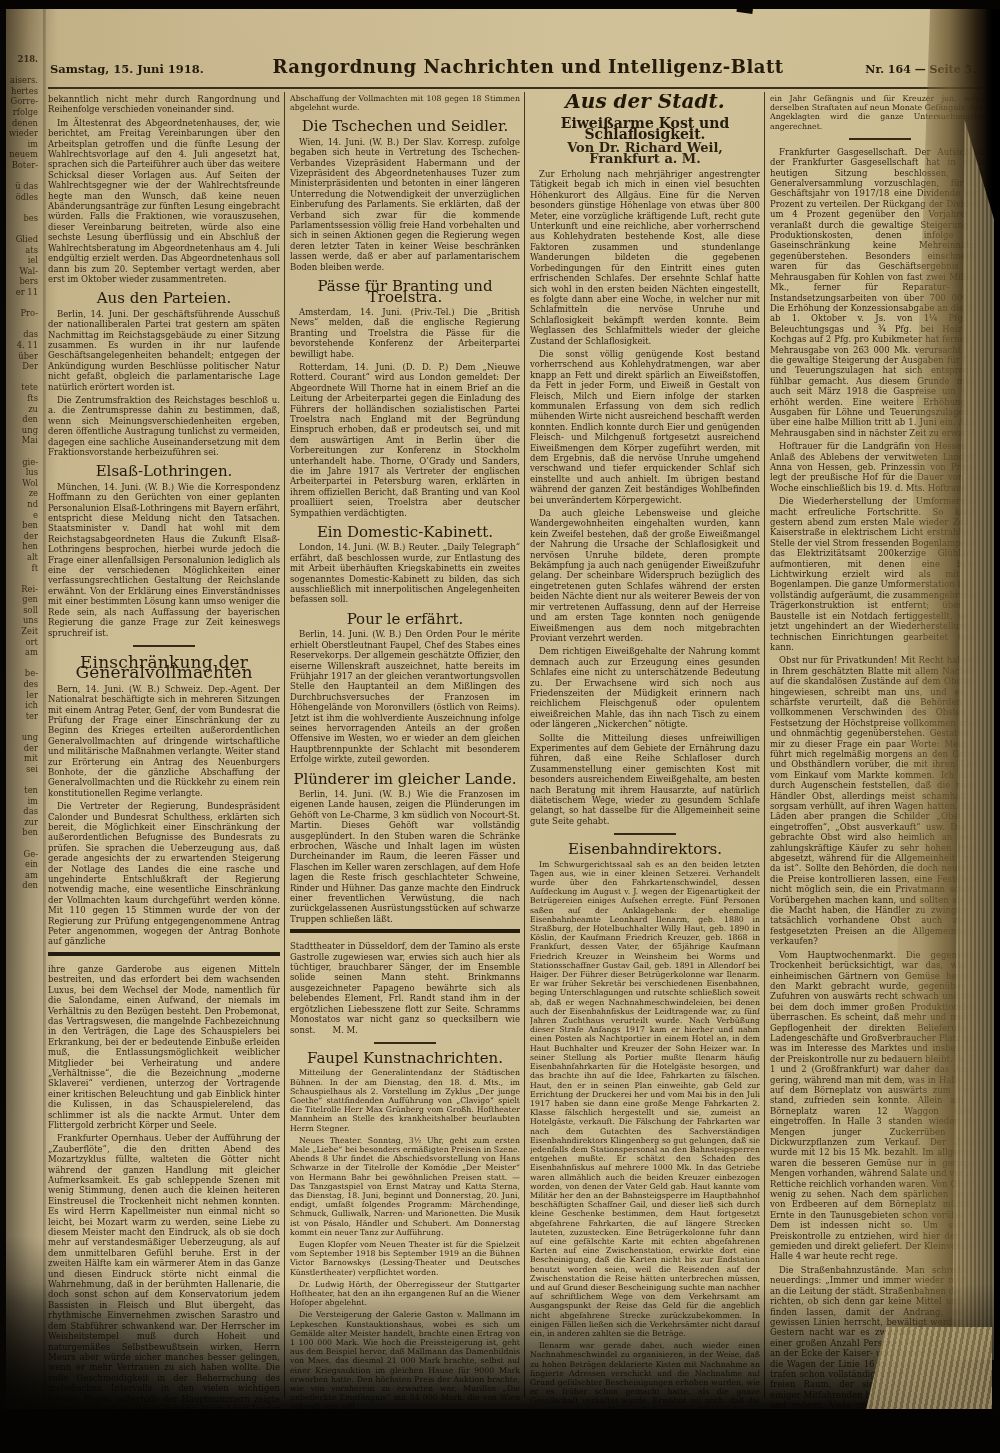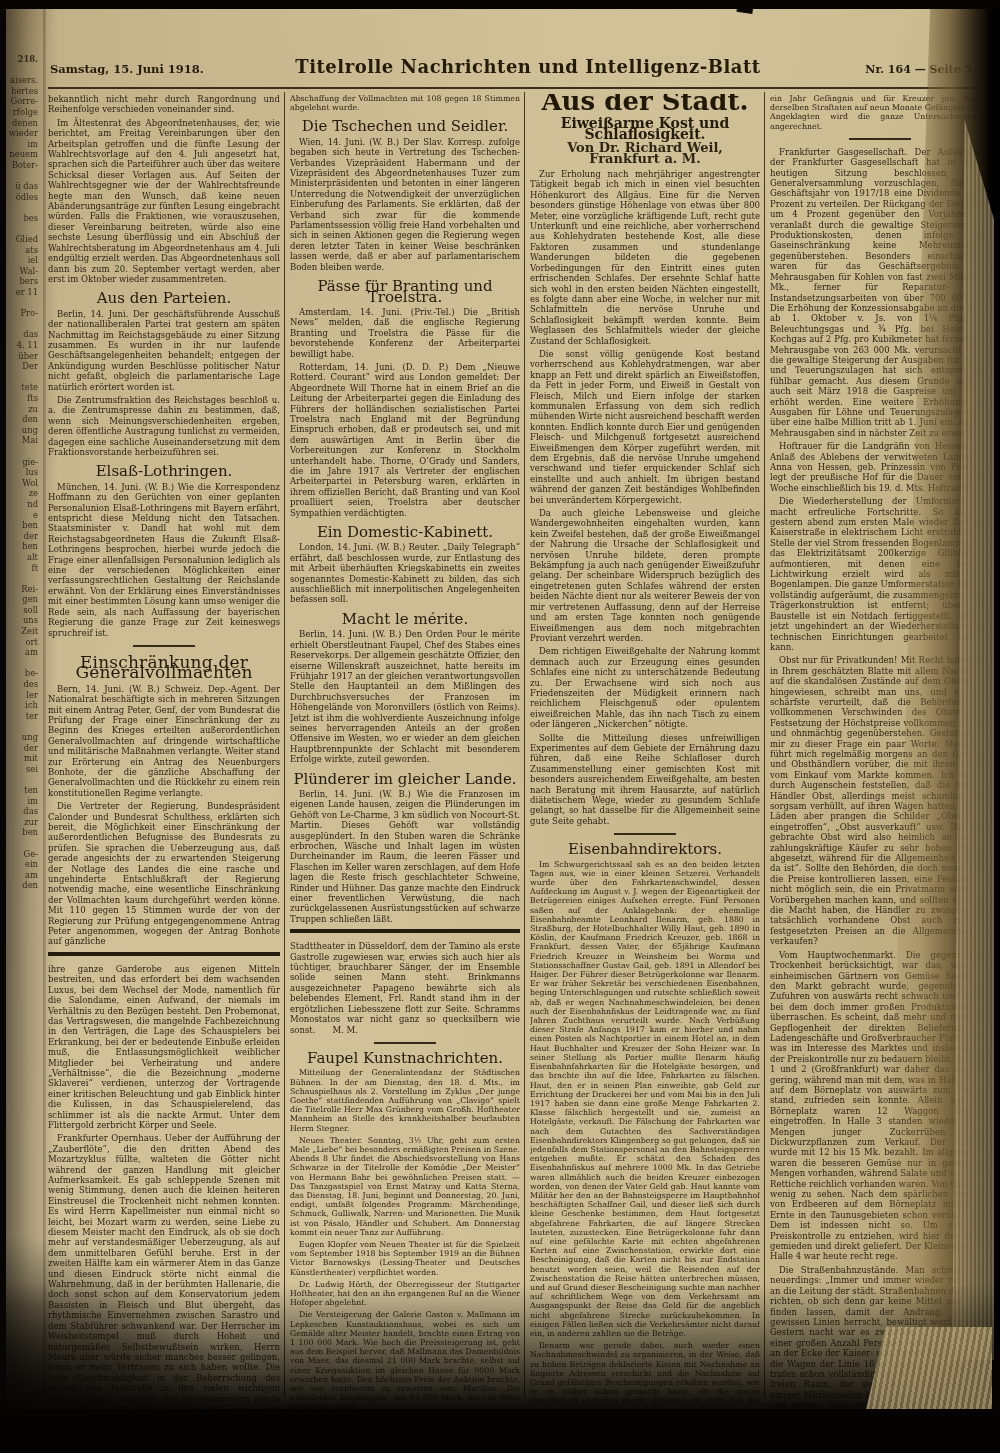--- a/index.html
+++ b/index.html
@@ -31,21 +31,21 @@
   
   .col{position:absolute;top:86px;height:1345px;overflow:hidden;z-index:2;
        text-align:justify;font-size:8.5px;line-height:10.4px;color:#2d2413;}
   .c1{left:42px;width:232px;}
   .c2{left:284px;width:230px;}
   .c3{left:524px;width:230px;}
   .c4{left:764px;width:220px;}
   .col p{margin:0 0 3px;text-indent:9px;}
   .col p.cont{text-indent:0;}
   .col p b{font-weight:normal;}
-  h1.big{font-size:26px;font-weight:bold;text-align:center;margin:2px 0 7px;color:#211808;}
+  h1.big{font-size:20px;font-weight:bold;text-align:center;margin:2px 0 7px;color:#211808;font-style:italic;}
   h2.art{font-size:15px;font-weight:normal;text-align:center;margin:9px 0 5px;color:#241b0c;}
   h2.wide{font-size:17px;letter-spacing:.2px;margin:10px 0 6px;}
   h3.sub{font-size:14px;font-weight:bold;text-align:center;margin:12px 0 4px;color:#241b0c;}
   .byline{text-align:center;font-size:13px;font-weight:bold;margin:0 0 5px;}
   .sep{width:62px;height:2px;background:#352a17;margin:7px auto 7px;}
   .thicksep{height:4px;background:#241c0e;margin:5px -3px 8px;}
   .petit{font-size:7.8px;line-height:9.2px;}
   
   .vrule{position:absolute;top:84px;width:1.4px;height:1306px;background:#453821;z-index:2;}
   .v1{left:278px;} .v2{left:518px;} .v3{left:758px;}
@@ -155,21 +155,21 @@
         <div>Ge-</div>
         <div>ein</div>
         <div>am</div>
         <div>den</div>
       </div>
     <div class="gutter-shadow"></div>
     <div class="crease"></div>
 
     <div class="hdr">
       <span class="date">Samstag, 15. Juni 1918.</span>
-      <span class="mast">Titelrolle Nachrichten und Intelligenz-Blatt</span>
+      <span class="mast">Rangordnung Nachrichten und Intelligenz-Blatt</span>
       <span class="issue">Nr. 164 — Seite 5.</span>
     </div>
     <div class="hdr-rule"></div>
 
     <div class="col c1">
         <p class="cont ">bekanntlich nicht mehr durch Rangordnung und Reihenfolge verschieden voneinander sind.</p>
         <p>Im Ältestenrat des Abgeordnetenhauses, der, wie berichtet, am Freitag Vereinbarungen über den Arbeitsplan getroffen und die fünfte Lesung der Wahlrechtsvorlage auf den 4. Juli angesetzt hat, sprachen sich die Parteiführer auch über das weitere Schicksal dieser Vorlagen aus. Auf Seiten der Wahlrechtsgegner wie der der Wahlrechtsfreunde hegte man den Wunsch, daß keine neuen Abänderungsanträge zur fünften Lesung eingebracht würden. Falls die Fraktionen, wie vorauszusehen, dieser Vereinbarung beitreten, würde also eine sechste Lesung überflüssig und ein Abschluß der Wahlrechtsberatung im Abgeordnetenhaus am 4. Juli endgültig erzielt werden. Das Abgeordnetenhaus soll dann bis zum 20. September vertagt werden, aber erst im Oktober wieder zusammentreten.</p>
         <h2 class="art">Aus den Parteien.</h2>
         <p><b>Berlin, 14. Juni. </b>Der geschäftsführende Ausschuß der nationalliberalen Partei trat gestern am späten Nachmittag im Reichstagsgebäude zu einer Sitzung zusammen. Es wurden in ihr nur laufende Geschäftsangelegenheiten behandelt; entgegen der Ankündigung wurden Beschlüsse politischer Natur nicht gefaßt, obgleich die parlamentarische Lage natürlich erörtert worden ist.</p>
         <p>Die Zentrumsfraktion des Reichstages beschloß u. a. die Zentrumspresse dahin zu bestimmen, daß, wenn sich Meinungsverschiedenheiten ergeben, deren öffentliche Austragung tunlichst zu vermeiden, dagegen eine sachliche Auseinandersetzung mit dem Fraktionsvorstande herbeizuführen sei.</p>
@@ -185,21 +185,21 @@
       </div>
     <div class="col c2">
         <p class="cont petit">Abschaffung der Vollmachten mit 108 gegen 18 Stimmen abgelehnt wurde.</p>
         <h2 class="art">Die Tschechen und Seidler.</h2>
         <p><b>Wien, 14. Juni. (W. B.) </b>Der Slav. Korresp. zufolge begaben sich heute in Vertretung des Tschechen-Verbandes Vizepräsident Habermann und der Vizepräsident des Abgeordnetenhauses Tuzer zum Ministerpräsidenten und betonten in einer längeren Unterredung die Notwendigkeit der unverzüglichen Einberufung des Parlaments. Sie erklärten, daß der Verband sich zwar für die kommende Parlamentssession völlig freie Hand vorbehalten und sich in seinen Aktionen gegen die Regierung wegen deren letzter Taten in keiner Weise beschränken lassen werde, daß er aber auf parlamentarischem Boden bleiben werde.</p>
         <h2 class="art">Pässe für Branting und Troelstra.</h2>
         <p><b>Amsterdam, 14. Juni. (Priv.-Tel.) </b>Die „British News“ melden, daß die englische Regierung Branting und Troelstra die Pässe für die bevorstehende Konferenz der Arbeiterpartei bewilligt habe.</p>
         <p><b>Rotterdam, 14. Juni. (D. D. P.) </b>Dem „Nieuwe Rotterd. Courant“ wird aus London gemeldet: Der Abgeordnete Will Thorne hat in einem Brief an die Leitung der Arbeiterpartei gegen die Einladung des Führers der holländischen sozialistischen Partei Troelstra nach England mit der Begründung Einspruch erhoben, daß er prodeutsch sei, und mit dem auswärtigen Amt in Berlin über die Vorbereitungen zur Konferenz in Stockholm unterhandelt habe. Thorne, O’Grady und Sanders, die im Jahre 1917 als Vertreter der englischen Arbeiterpartei in Petersburg waren, erklärten in ihrem offiziellen Bericht, daß Branting und van Kool proalliiert seien, Troelstra aber deutscher Sympathien verdächtigten.</p>
         <h2 class="art">Ein Domestic-Kabinett.</h2>
         <p><b>London, 14. Juni. (W. B.) </b>Reuter. „Daily Telegraph“ erfährt, daß beschlossen wurde, zur Entlastung des mit Arbeit überhäuften Kriegskabinetts ein zweites sogenanntes Domestic-Kabinett zu bilden, das sich ausschließlich mit innerpolitischen Angelegenheiten befassen soll.</p>
-        <h2 class="art">Macht le mérite.</h2>
+        <h2 class="art">Pour le erfährt.</h2>
         <p><b>Berlin, 14. Juni. (W. B.) </b>Den Orden Pour le mérite erhielt Oberstleutnant Faupel, Chef des Stabes eines Reservekorps. Der allgemein geschätzte Offizier, den eiserne Willenskraft auszeichnet, hatte bereits im Frühjahr 1917 an der gleichen verantwortungsvollen Stelle den Hauptanteil an dem Mißlingen des Durchbruchsversuches der Franzosen im Höhengelände von Moronvillers (östlich von Reims). Jetzt ist ihm die wohlverdiente Auszeichnung infolge seines hervorragenden Anteils an der großen Offensive im Westen, wo er wieder an dem gleichen Hauptbrennpunkte der Schlacht mit besonderem Erfolge wirkte, zuteil geworden.</p>
         <h2 class="art">Plünderer im gleicher Lande.</h2>
         <p><b>Berlin, 14. Juni. (W. B.) </b>Wie die Franzosen im eigenen Lande hausen, zeigen die Plünderungen im Gehöft von Le-Charme, 3 km südlich von Nocourt-St. Martin. Dieses Gehöft war vollständig ausgeplündert. In den Stuben waren die Schränke erbrochen, Wäsche und Inhalt lagen im wüsten Durcheinander im Raum, die leeren Fässer und Flaschen im Keller waren zerschlagen, auf dem Hofe lagen die Reste frisch geschlachteter Schweine, Rinder und Hühner. Das ganze machte den Eindruck einer freventlichen Verwüstung, die nach zurückgelassenen Ausrüstungsstücken auf schwarze Truppen schließen läßt.</p>
         <div class="thicksep"></div>
         <p class="cont ">Stadttheater in Düsseldorf, dem der Tamino als erste Gastrolle zugewiesen war, erwies sich auch hier als tüchtiger, brauchbarer Sänger, der im Ensemble solide seinen Mann steht. Brinkmanns ausgezeichneter Papageno bewährte sich als belebendes Element, Frl. Randt stand ihm in der ergötzlichen Liebesszene flott zur Seite. Schramms Monostatos war nicht ganz so quecksilbern wie sonst.  M. M.</p>
         <div class="sep"></div>
         <h2 class="art">Faupel Kunstnachrichten.</h2>
         <p class="petit"><b>Mitteilung der Generalintendanz der Städtischen Bühnen. </b>In der am Dienstag, den 18. d. Mts., im Schauspielhaus als 2. Vorstellung im Zyklus „Der junge Goethe“ stattfindenden Aufführung von „Clavigo“ spielt die Titelrolle Herr Max Grünberg vom Großh. Hoftheater Mannheim an Stelle des krankheitshalber beurlaubten Herrn Stegner.</p>
         <p class="petit"><b>Neues Theater. </b>Sonntag, 3½ Uhr, geht zum ersten Male „Liebe“ bei besonders ermäßigten Preisen in Szene. Abends 8 Uhr findet die Abschiedsvorstellung von Hans Schwarze in der Titelrolle der Komödie „Der Meister“ von Hermann Bahr bei gewöhnlichen Preisen statt. — Das Tanzgastspiel von Ernst Matray und Katta Sterna, das Dienstag, 18. Juni, beginnt und Donnerstag, 20. Juni, endigt, umfaßt folgendes Programm: Märchendinge, Schmuck, Gulliwalk, Narren- und Marionetten. Die Musik ist von Pásalo, Händler und Schubert. Am Donnerstag kommt ein neuer Tanz zur Aufführung.</p>
         <p class="petit"><b>Eugen Klopfer vom Neuen Theater </b>ist für die Spielzeit vom September 1918 bis September 1919 an die Bühnen Victor Barnowskys (Lessing-Theater und Deutsches Künstlertheater) verpflichtet worden.</p>

